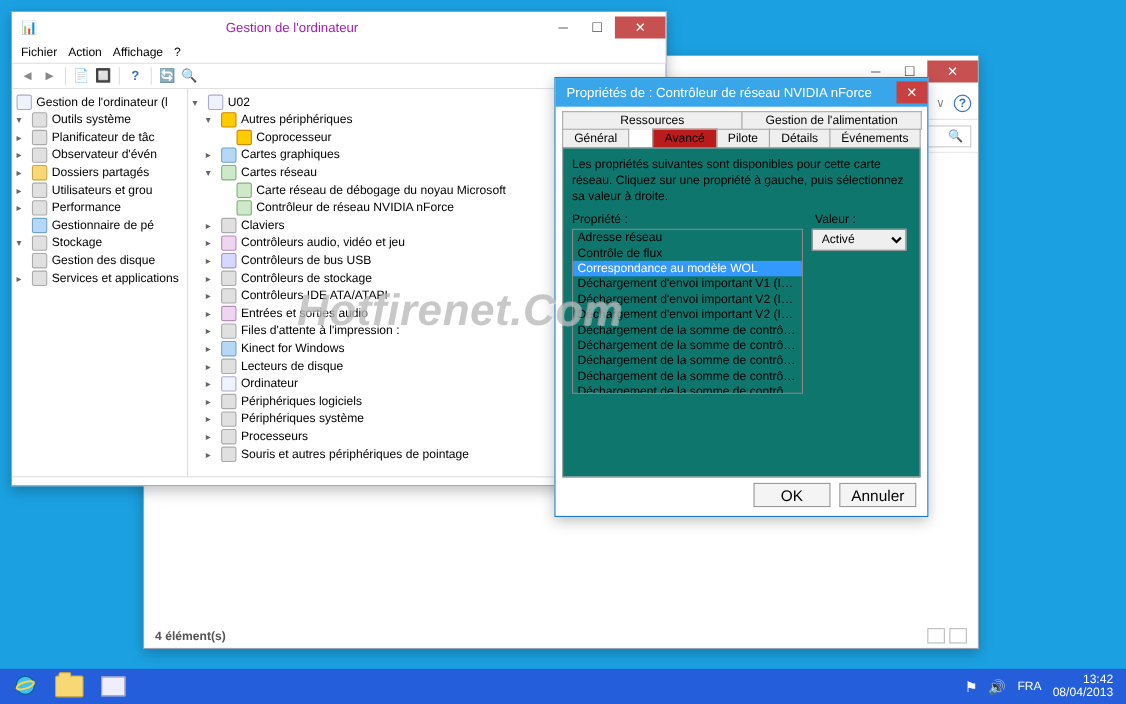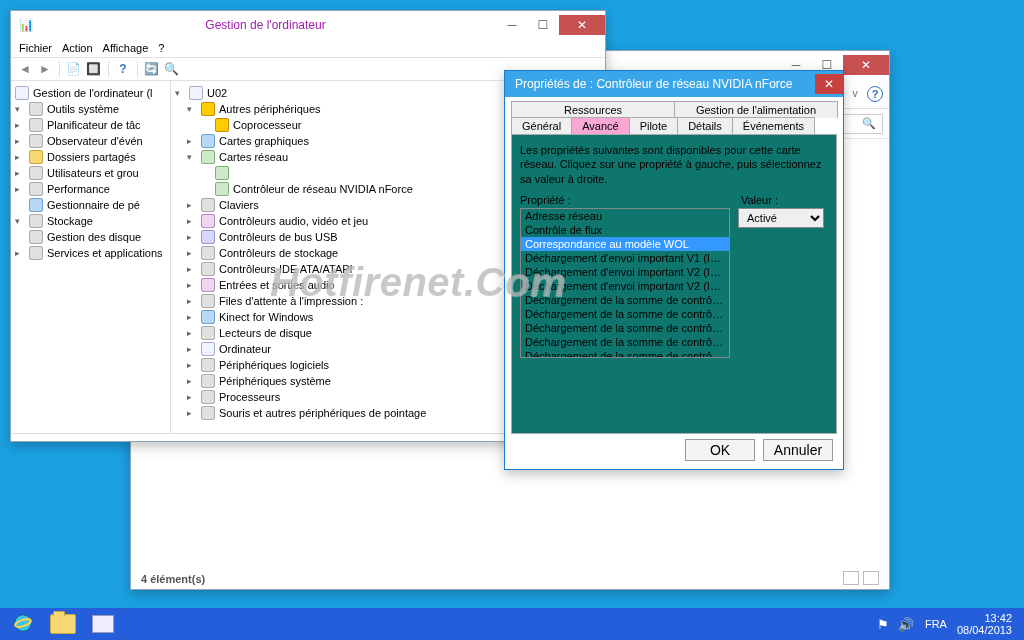--- a/index.html
+++ b/index.html
@@ -100,21 +100,21 @@
   #props .titlebar .title { color:#fff; text-align:left; padding-left:2px;}
   #props .titlebar .win-btn.close-x { width:28px; height:20px; background:#c94040; }
   #props .tabs-row {
     display:flex; border-bottom: none; margin-top:4px; padding: 0 6px;
   }
   #props .tab {
     border:1px solid #aaa; border-bottom:none;
     padding: 2px 10px; font-size:11px; background:#efefef;
     margin-right:-1px; position:relative;
   }
-  #props .tab.active { background:#f9a8d4; z-index:2; }
+  #props .tab.active { background:#b91c1c; z-index:2;margin-left:22px; }
   #props .tabs-row.row2 { margin-top:-1px; }
   #props .tab-wide { flex:1; text-align:center; }
   #props .panel {
     margin:0 6px 6px 6px; border:1px solid #aaa; background:#0f766e;
     height: 300px; padding:8px; position:relative;
   }
   #props .desc { font-size:11px; margin-bottom:8px; line-height:1.3; }
   #props .labels { display:flex; justify-content:space-between; font-size:11px; margin-bottom:2px; }
   #props .prop-list {
     width: 210px; height: 150px; border:1px solid #888; overflow-y:auto;
@@ -305,20 +305,21 @@
           <span>Cartes graphiques</span>
         </div>
       <div class="dev-row indent1">
           <span class="twisty">▾</span>
           <span class="ic ic-net"></span>
           <span>Cartes réseau</span>
         </div>
       <div class="dev-row indent2">
           <span class="twisty"></span>
           <span class="ic ic-net"></span>
+          <span>Carte réseau de débogage du noyau Microsoft</span>
         </div>
       <div class="dev-row indent2">
           <span class="twisty"></span>
           <span class="ic ic-net"></span>
           <span>Contrôleur de réseau NVIDIA nForce</span>
         </div>
       <div class="dev-row indent1">
           <span class="twisty">▸</span>
           <span class="ic ic-gear"></span>
           <span>Claviers</span>

